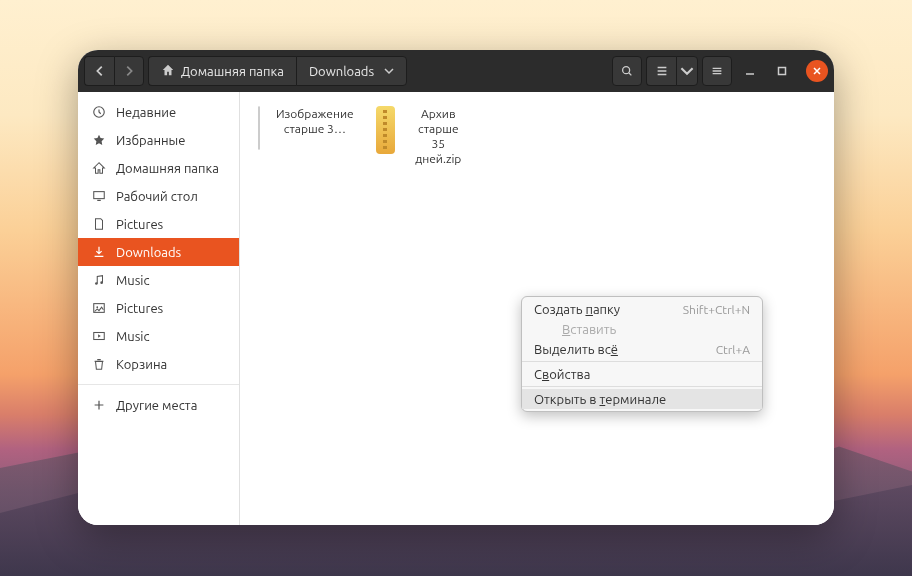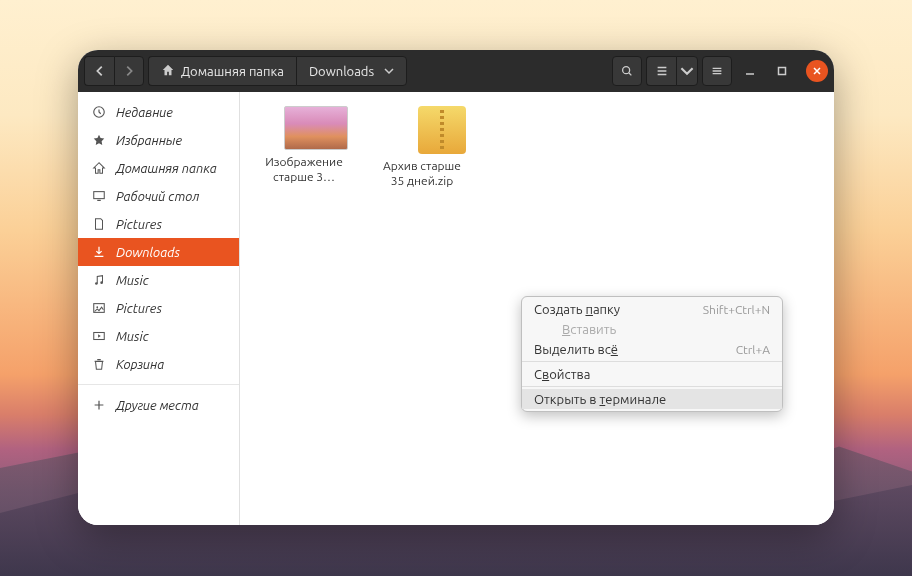--- a/index.html
+++ b/index.html
@@ -19,36 +19,36 @@
 .hb-spacer { flex: 1; }
 .hb-group { display: flex; }
 .hb-group .hb-btn { border-radius: 0; border-right: none; }
 .hb-group .hb-btn:first-child { border-radius: 4px 0 0 4px; }
 .hb-group .hb-btn:last-child { border-radius: 0 4px 4px 0; border-right: 1px solid #1d1d1d; }
 .hb-icon { width: 30px; }
 .hb-close { width: 22px; height: 22px; border-radius: 50%; background: #e95420; display: flex; align-items: center; justify-content: center; margin-left: 6px; cursor: pointer; }
 .hb-close svg { width: 10px; height: 10px; fill: #fff; }
 .hb-winbtn { width: 28px; height: 28px; display: flex; align-items: center; justify-content: center; color: #ccc; cursor: pointer; }
 .content { flex: 1; display: flex; min-height: 0; }
-.sidebar { width: 162px; background: #fff; border-right: 1px solid #e0e0e0; padding-top: 6px; font-style: italic; }
+.sidebar { width: 162px; background: #fff; border-right: 1px solid #e0e0e0; padding-top: 6px; }
 .side-item { height: 28px; display: flex; align-items: center; gap: 10px; padding: 0 14px; font-size: 13px; color: #333; cursor: pointer; }
 .side-item.active { background: #e95420; color: #fff; }
 .side-item.active .side-icon svg { fill: #fff; }
 .side-icon { width: 14px; height: 14px; display: flex; align-items: center; justify-content: center; }
 .side-icon svg { width: 14px; height: 14px; fill: #555; }
 .side-sep { height: 1px; background: #e6e6e6; margin: 6px 0; }
 .main { flex: 1; background: #fff; padding: 14px 18px; position: relative; }
 .files { display: flex; gap: 28px; }
-.file-item { width: 90px; display: flex; flex-direction: column; align-items: flex-end; gap: 4px; cursor: pointer; }
+.file-item { width: 90px; display: flex; flex-direction: row; align-items: flex-start; gap: 16px; cursor: pointer; }
 .file-thumb { width: 64px; height: 44px; border-radius: 2px; border: 1px solid #ccc; }
 .thumb-image { background: linear-gradient(to bottom, #e6b0d8 0%, #d98bb8 40%, #e0915f 70%, #b06a4a 100%); }
 .thumb-zip { background: linear-gradient(to bottom, #f5d96a 0%, #e8a83a 100%); width: 48px; height: 48px; border-radius: 4px; display: flex; align-items: center; justify-content: center; position: relative; border: none; }
 .thumb-zip::before { content:""; position:absolute; left:50%; top:4px; width:4px; height:40px; background: repeating-linear-gradient(to bottom,#c08a2a 0 3px,transparent 3px 6px); transform: translateX(-50%); }
 .file-label { font-size: 12px; line-height: 1.25; text-align: center; color: #333; max-width: 88px; word-wrap: break-word; }
-.context-menu { position: absolute; left: 281px; top: 204px; width: 262px; background: #f7f7f7; border: 1px solid #bfbfbf; border-radius: 6px; box-shadow: 0 4px 14px rgba(0,0,0,0.25); padding: 2px 0; font-size: 13px; }
+.context-menu { position: absolute; left: 281px; top: 204px; width: 242px; background: #f7f7f7; border: 1px solid #bfbfbf; border-radius: 6px; box-shadow: 0 4px 14px rgba(0,0,0,0.25); padding: 2px 0; font-size: 13px; }
 .ctx-item { height: 20px; padding: 0 12px; display: flex; align-items: center; justify-content: space-between; color: #333; cursor: pointer; }
 .ctx-item.disabled { color: #aaa; cursor: default; margin-left: 28px; }
 .ctx-item.hover { background: #e4e4e4; }
 .ctx-sep { height: 1px; background: #ddd; margin: 2px 0; }
 .ctx-shortcut { color: #999; font-size: 12px; margin-left: 19px; }
 .underline { text-decoration: underline; }
 </style>
 </head>
 <body>
 

